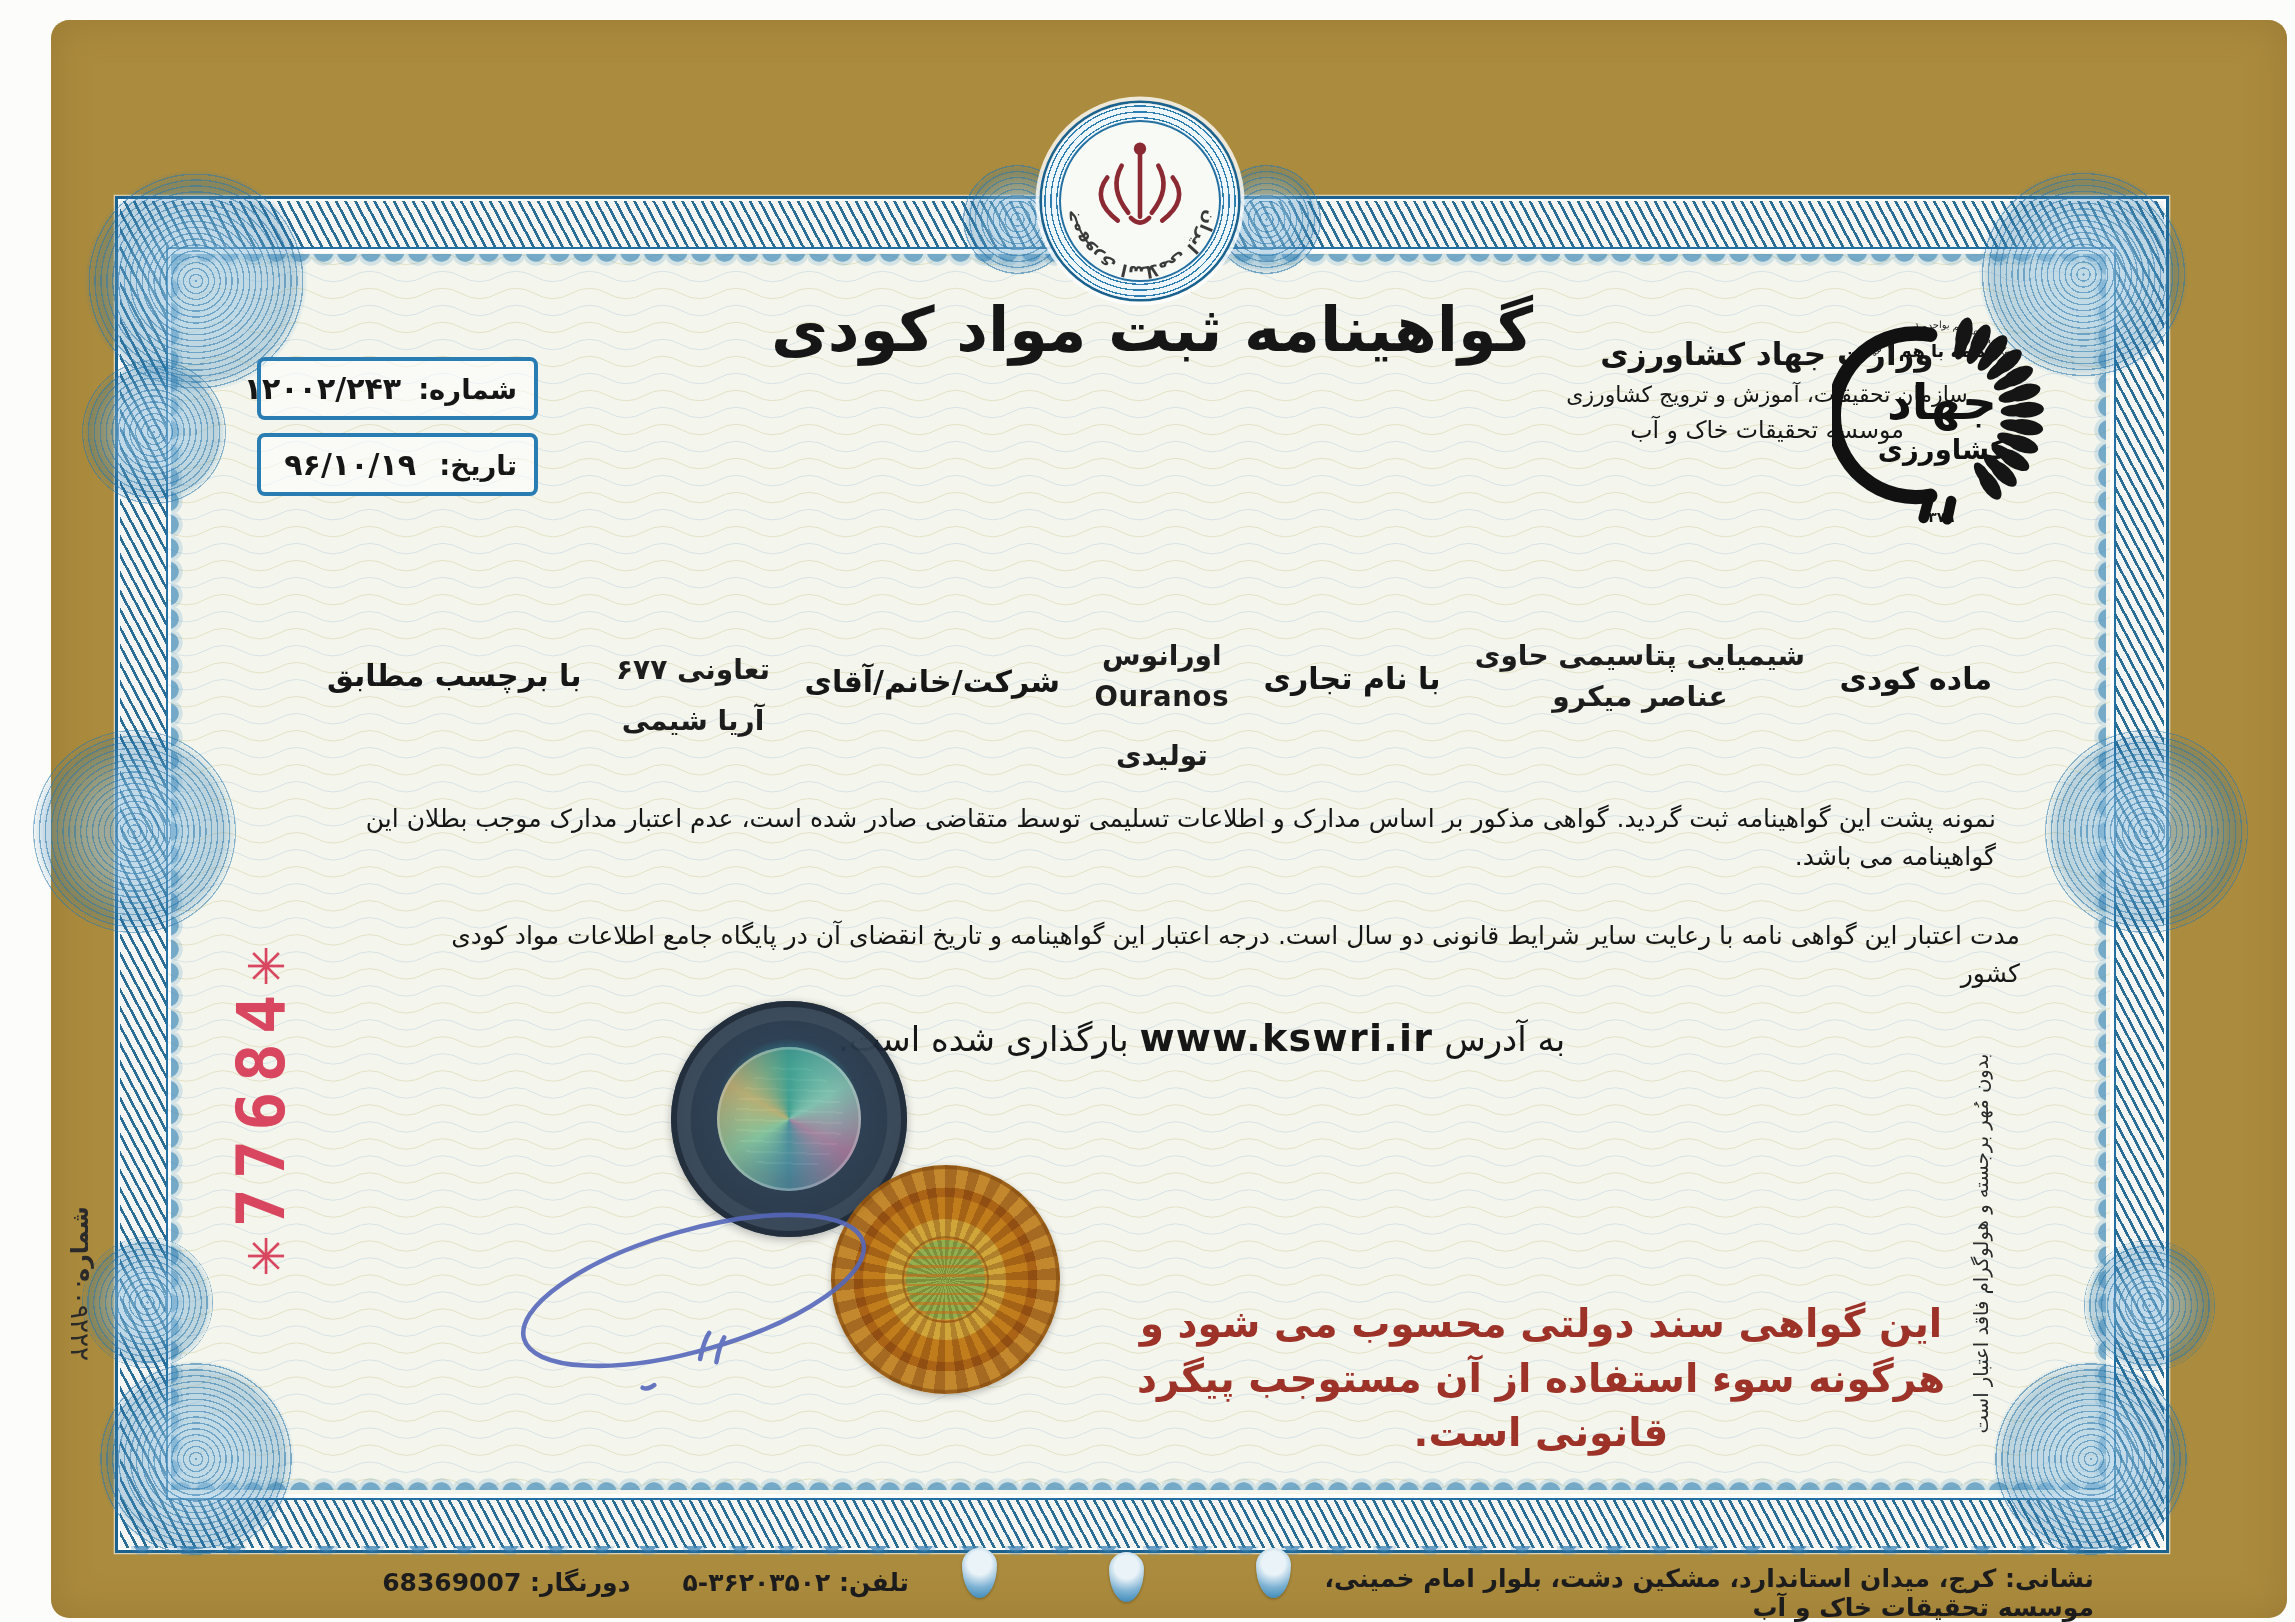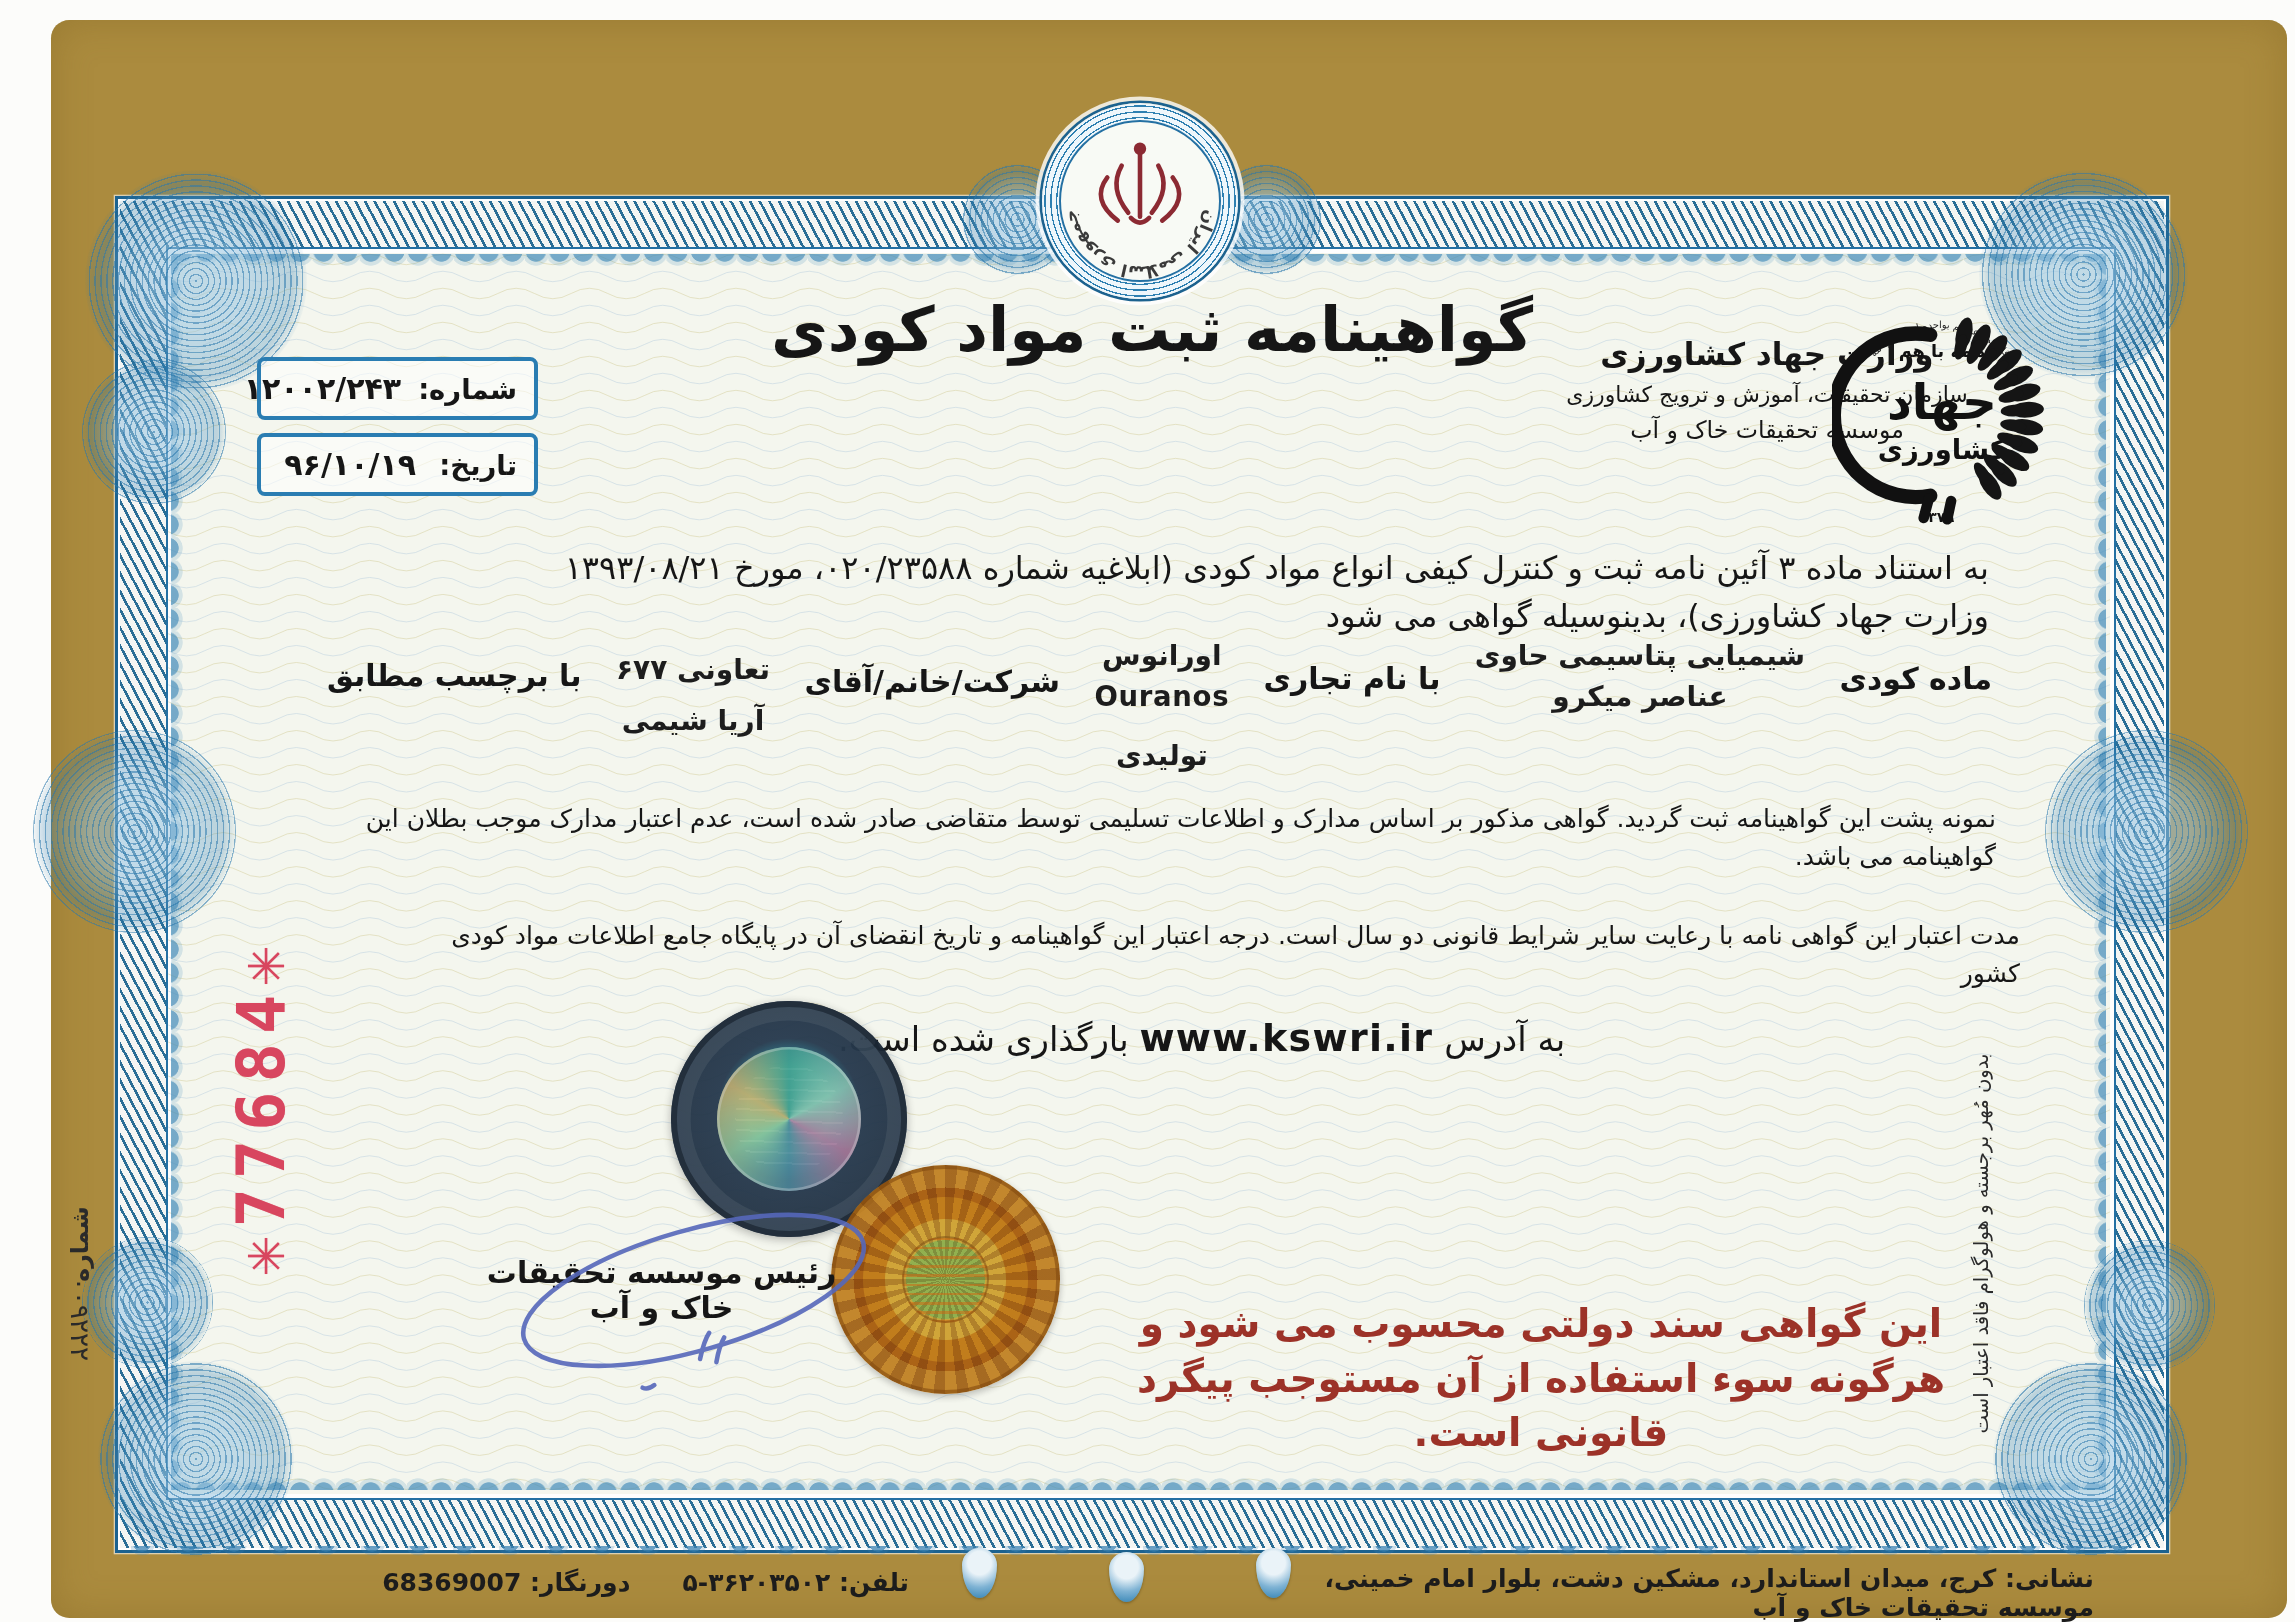--- a/index.html
+++ b/index.html
@@ -274,21 +274,20 @@
         <ellipse cx="276.90009513720264" cy="200.37431818511078" rx="9" ry="20" transform="rotate(98.18413125650925 276.90009513720264 200.37431818511078)"></ellipse>
         <ellipse cx="271.38055524733784" cy="222.22879285904224" rx="9" ry="20" transform="rotate(110.16415788197192 271.38055524733784 222.22879285904224)"></ellipse>
         <ellipse cx="261.44488233547224" cy="242.4615827718976" rx="9" ry="20" transform="rotate(122.1441845074346 261.44488233547224 242.4615827718976)"></ellipse>
         <ellipse cx="247.52587392510364" cy="260.1913483862933" rx="9" ry="20" transform="rotate(134.12421113289727 247.52587392510364 260.1913483862933)"></ellipse>
         <ellipse cx="230.22984147827304" cy="274.645781805404" rx="9" ry="20" transform="rotate(146.10423775835991 230.22984147827304 274.645781805404)"></ellipse>
       </g>
   </svg>
 
   <div class="abs doc-title rtl" style="left:694px;top:293px;">گواهینامه ثبت مواد کودی</div>
 
-  <div class="abs bodyline rtl" style="left:484px;top:544px;width:1505px;font-size:32px;">به استناد ماده ۳ آئین نامه ثبت و کنترل کیفی انواع مواد کودی (ابلاغیه شماره ۰۲۰/۲۳۵۸۸، مورخ ۱۳۹۳/۰۸/۲۱ وزارت جهاد کشاورزی)، بدینوسیله گواهی می شود</div>
 
   <div class="abs fields rtl" style="left:327px;top:636px;">
     <div class="flabel" style="margin-top:25px;">ماده کودی</div>
     <div class="fval">
       <div>شیمیایی پتاسیمی حاوی</div>
       <div>عناصر میکرو</div>
     </div>
     <div class="flabel" style="margin-top:25px;">با نام تجاری</div>
     <div class="fval">
       <div>اورانوس</div>
@@ -311,21 +310,20 @@
     <span>به آدرس</span>
     <span class="url">www.kswri.ir</span>
     <span>بارگذاری شده است.</span>
   </div>
 
   <div class="abs seal-navy">
       <div class="wave"></div>
     </div>
   <div class="abs seal-gold"></div>
 
-  <div class="abs sig-label rtl" style="left:452px;top:1255px;">رئیس موسسه تحقیقات خاک و آب</div>
   <svg class="abs" style="left:458px;top:1212px;" width="458" height="209" viewBox="0 0 700 320">
     <g stroke="#5668bb" stroke-width="7" fill="none" stroke-linecap="round" opacity="0.9">
       <ellipse cx="360" cy="120" rx="270" ry="92" transform="rotate(-16 360 120)"></ellipse>
       <path d="M370 225 q6 -28 14 -40"></path>
       <path d="M395 230 q4 -24 12 -38"></path>
       <path d="M300 265 q-10 8 -18 4"></path>
     </g>
   </svg>
 
   <div class="abs warning rtl" style="left:1073px;top:1297px;">این گواهی سند دولتی محسوب می شود و هرگونه سوء استفاده از آن مستوجب پیگرد قانونی است.</div>

